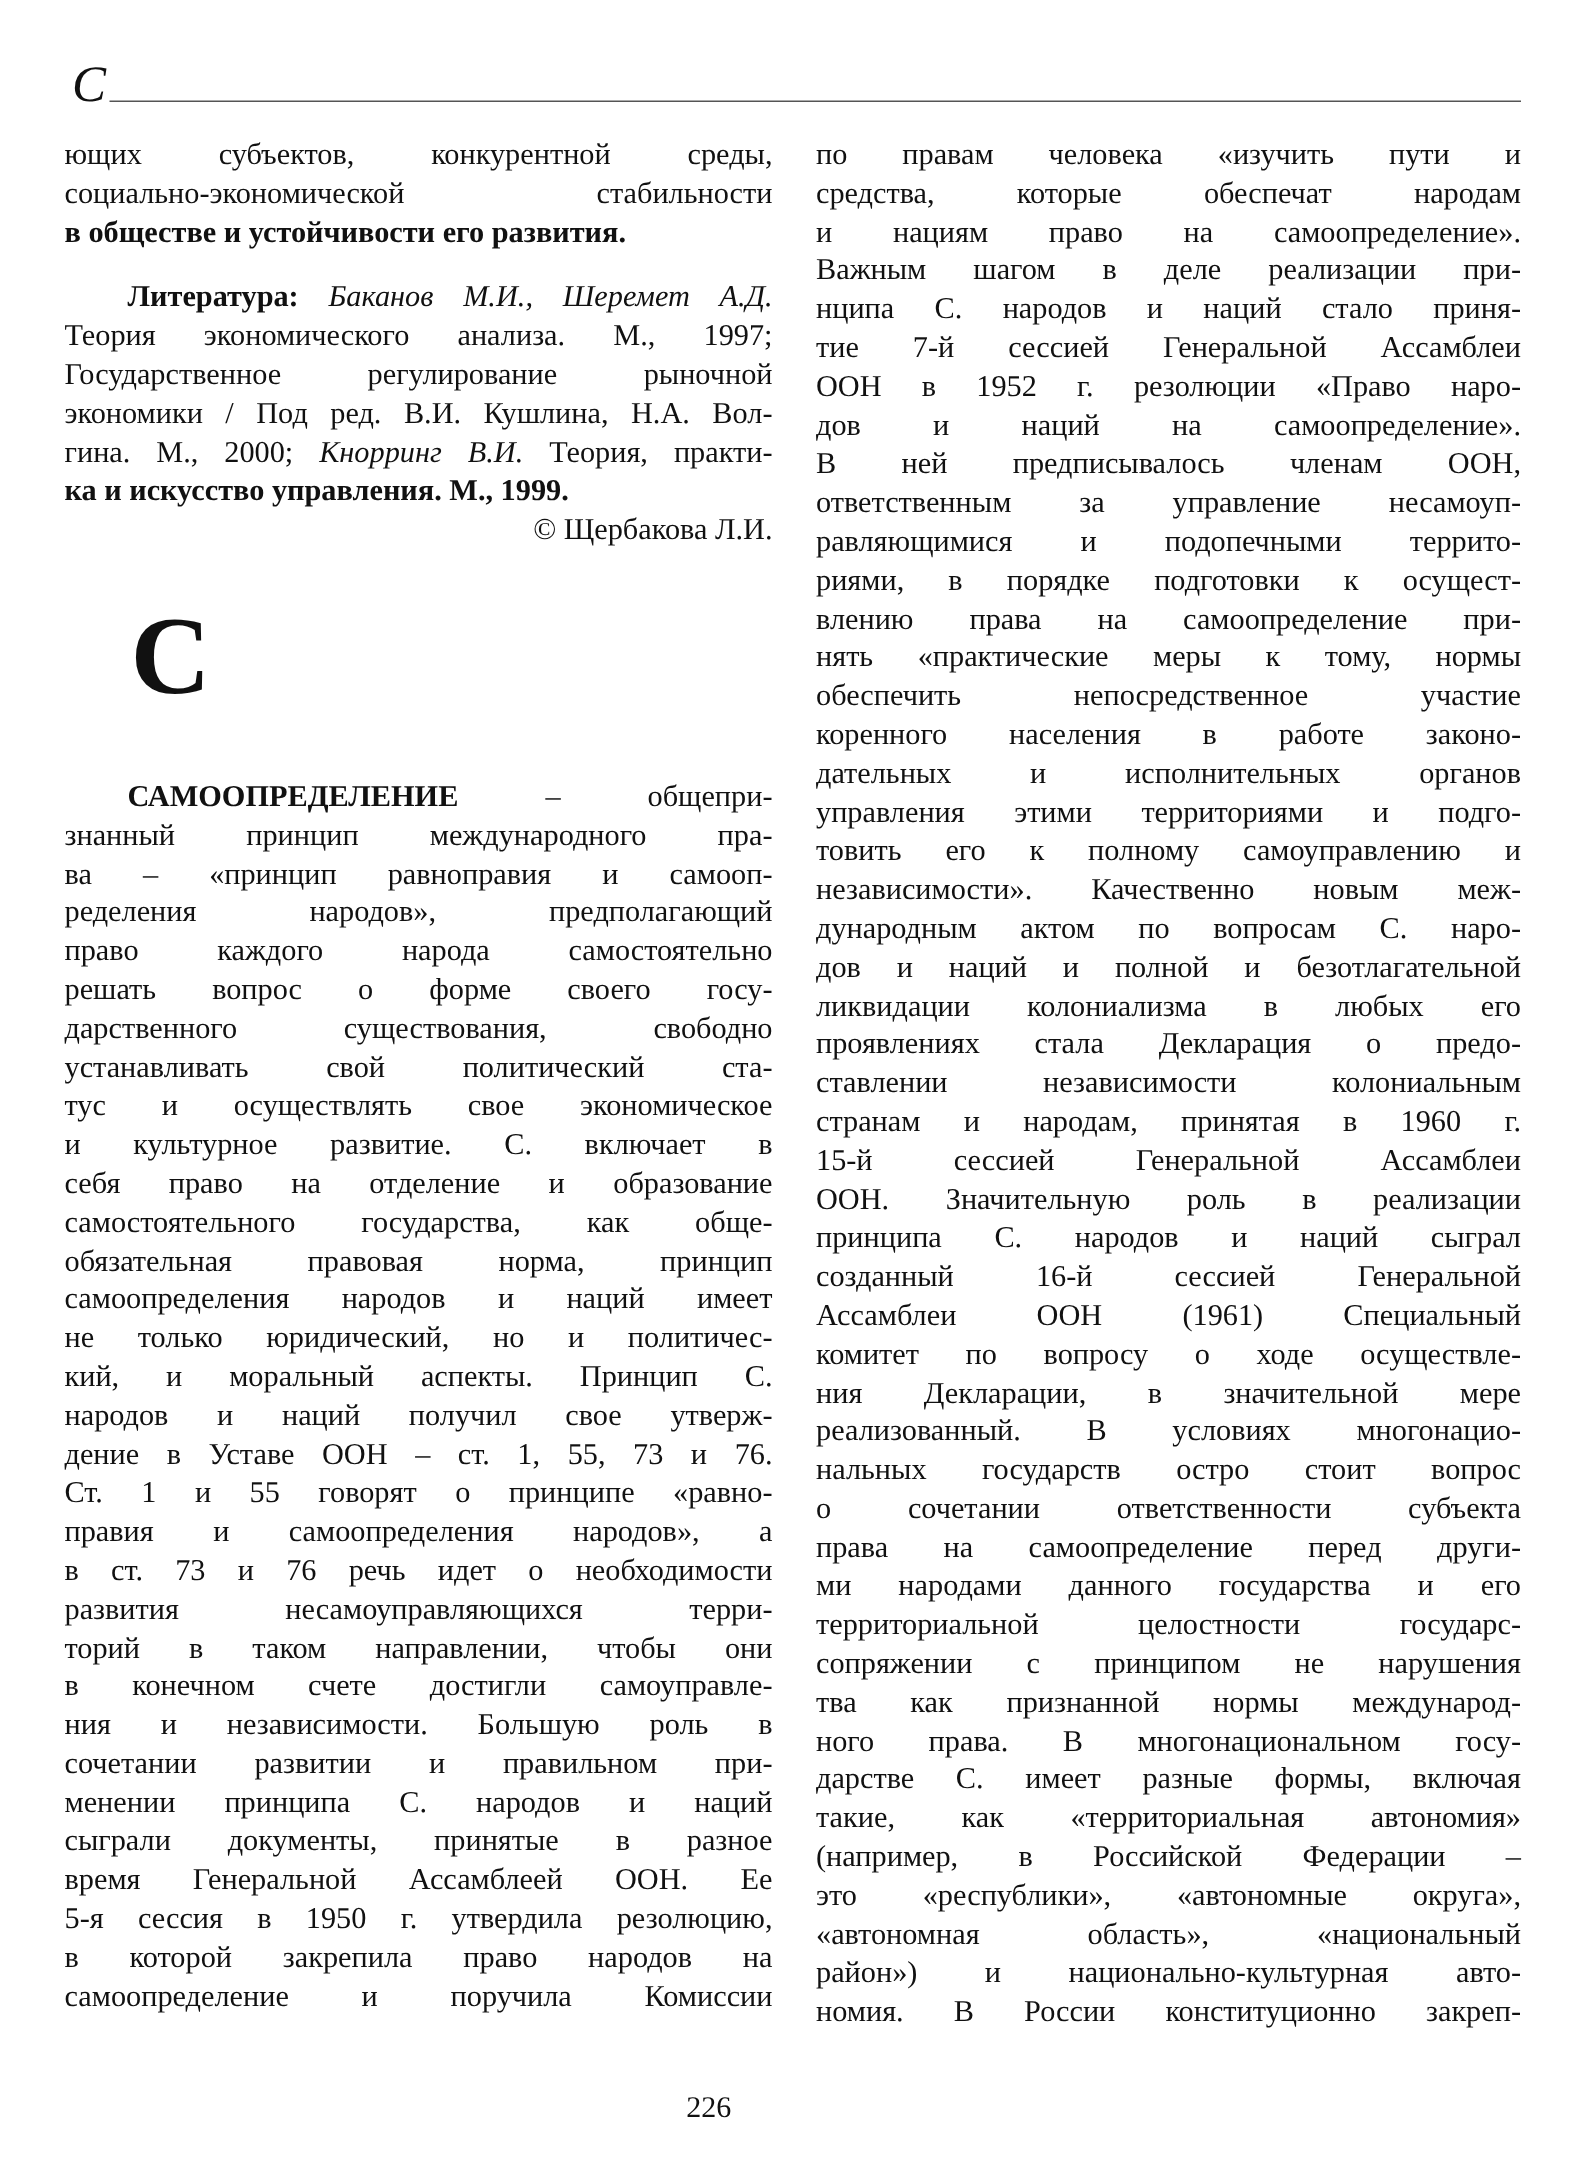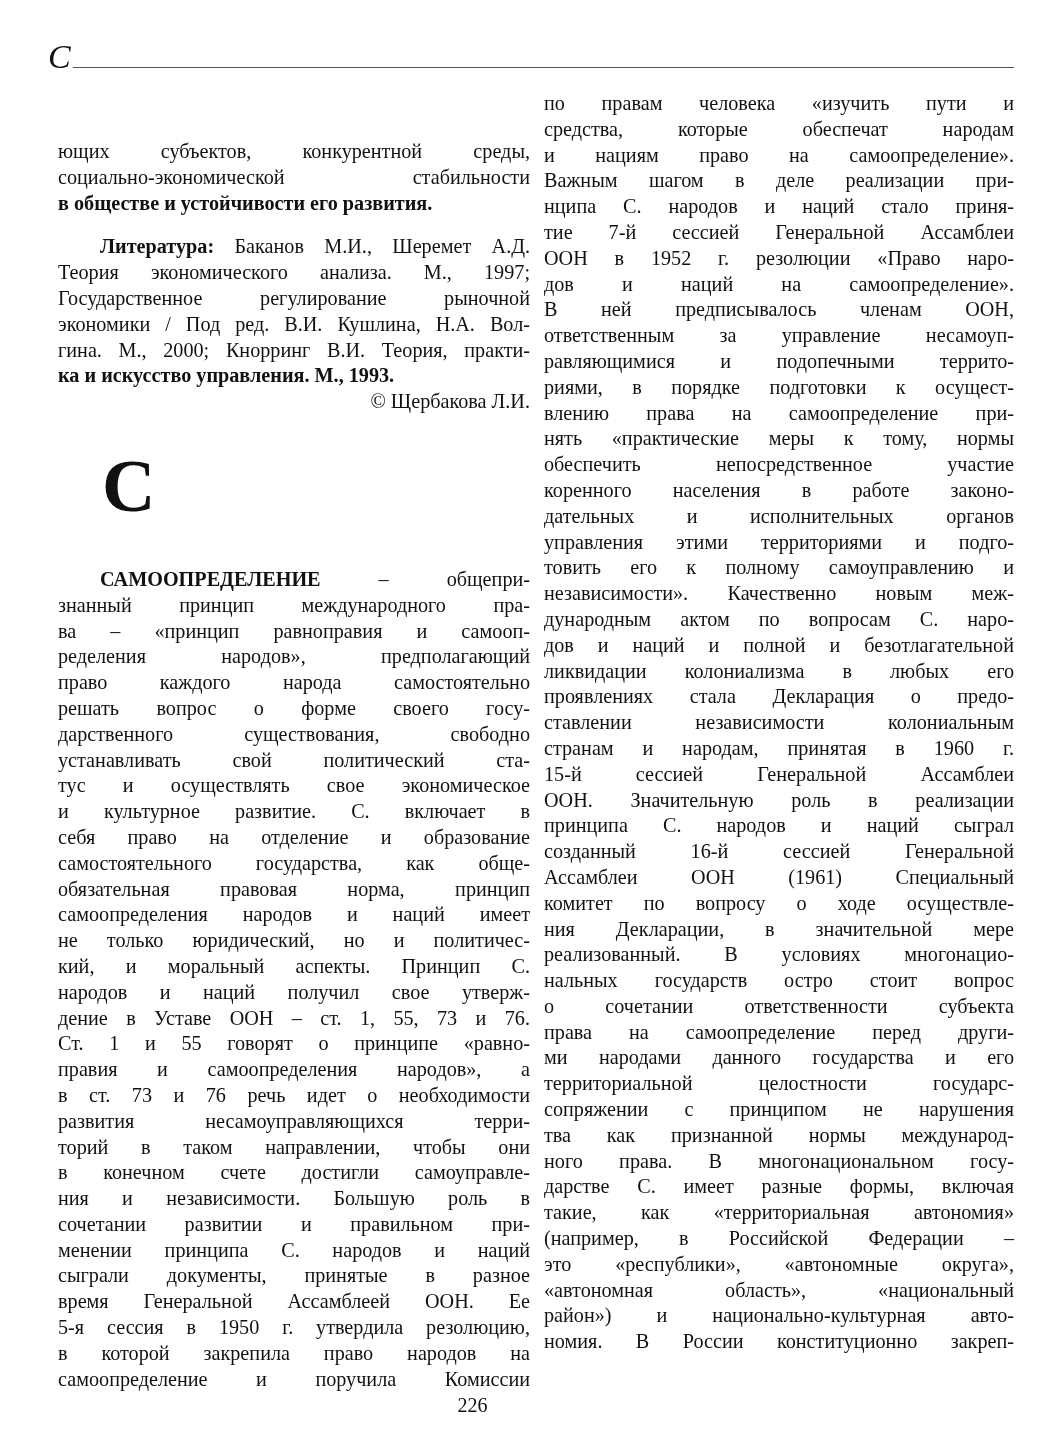--- a/index.html
+++ b/index.html
@@ -40,23 +40,22 @@
   }
   .col {
     position: absolute;
     top: 91px;
     font-size: 20.2px;
     line-height: 25.8px;
     text-align: justify;
     hyphens: manual;
   }
   .col-left {
-    left: 58px;
+    left: 43px;
     width: 472px;
-    margin-top: 48px;
   }
   .col-right {
     left: 544px;
     width: 470px;
   }
   .line {
     display: block;
     text-align: justify;
     text-align-last: justify;
     white-space: nowrap;
@@ -69,21 +68,21 @@
   }
   .line.indent {
     padding-left: 42px;
   }
   .line.right {
     text-align: left;
     text-align-last: right;
   }
   .gap-small { height: 18px; }
   .b { font-weight: bold; }
-  .i { }
+  .i { font-style: italic; }
   .section-letter {
     display: block;
     font-weight: bold;
     font-size: 74px;
     line-height: 74px;
     padding-left: 44px;
     margin-top: 34px;
     margin-bottom: 44px;
   }
   .page-number {
@@ -112,21 +111,21 @@
   </div>
 
   <div class="gap-small"></div>
 
   <div>
     <span class="line indent"><span class="b">Литература:</span> <span class="i">Баканов М.И., Шеремет А.Д.</span></span>
     <span class="line">Теория экономического анализа. М., 1997;</span>
     <span class="line">Государственное регулирование рыночной</span>
     <span class="line">экономики / Под ред. В.И. Кушлина, Н.А. Вол-</span>
     <span class="line"><span>гина. М., 2000;</span> <span class="i">Кнорринг В.И.</span> <span>Теория, практи-</span></span>
-    <span class="line last">ка и искусство управления. М., 1993.</span>
+    <span class="line last">ка и искусство управления. М., 1999.</span>
     <span class="line right">© Щербакова Л.И.</span>
   </div>
 
   <span class="section-letter">С</span>
 
   <div>
     <span class="line indent"><span class="b">САМООПРЕДЕЛЕНИЕ</span> <span>– общепри-</span></span>
     <span class="line">знанный принцип международного пра-</span>
     <span class="line">ва – «принцип равноправия и самооп-</span>
     <span class="line">ределения народов», предполагающий</span>

